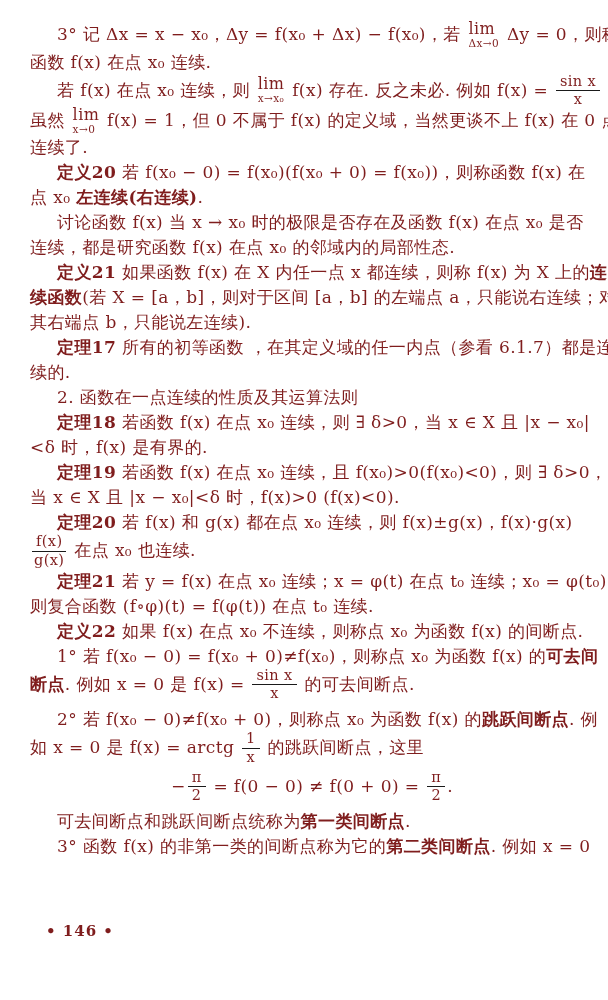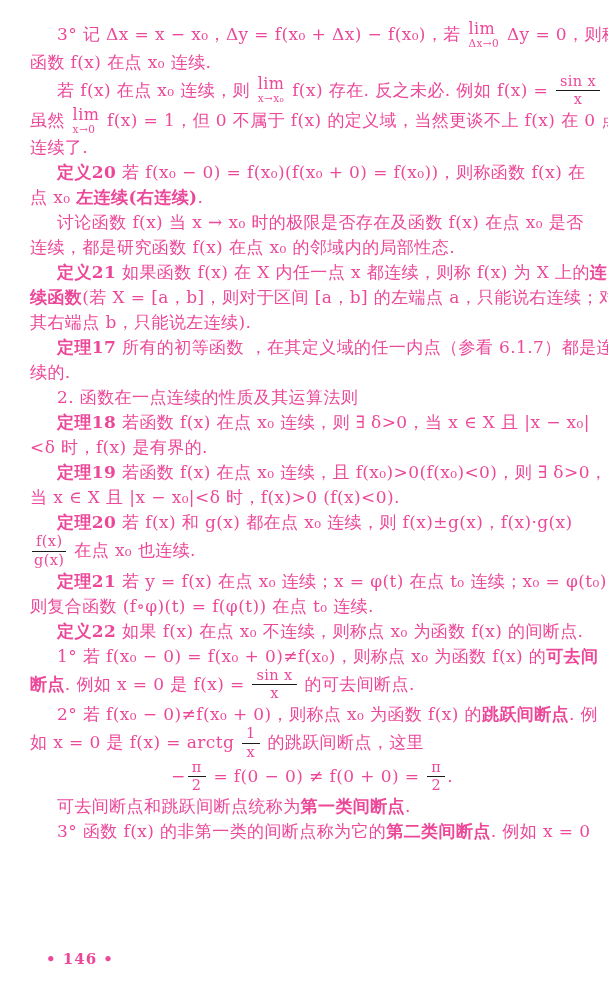--- a/index.html
+++ b/index.html
@@ -2,39 +2,39 @@
 <html><head>
 <meta charset="utf-8">
 <style>
   html, body { margin: 0; padding: 0; background: #e8e8e8; }
   .page {
     position: relative;
     width: 608px;
     height: 1000px;
     margin: 0 auto;
     background: #ffffff;
-    color: #ec4899;
+    color: #7f1d1d;
     font-family: "DejaVu Serif", "Liberation Serif", serif;
     font-size: 17px;
     overflow: hidden;
   }
   .text-col {
     position: absolute;
     left: 30px;
     top: 22px;
     width: 564px;
   }
   .line {
     line-height: 25px;
     white-space: nowrap;
     letter-spacing: 0.4px;
   }
   .line.indent { padding-left: 27px; }
   .line.center { text-align: center; padding-left: 0; }
-  .line.gap-top { }
+  .line.gap-top { margin-top: 5px; }
   .b { font-weight: bold; }
   .frac {
     display: inline-block;
     vertical-align: middle;
     text-align: center;
     line-height: 1.05;
     font-size: 14.5px;
     margin: 0 2px;
     transform: translateY(-1px);
   }
@@ -50,21 +50,21 @@
     text-align: left;
     line-height: 1;
     margin: 0 2px;
     transform: translateY(-1px);
   }
   .lim .lim-top { display: block; font-size: 16px; }
   .lim .lim-sub { display: block; font-size: 10.5px; margin-top: 1px; }
   .footer {
     position: absolute;
     left: 46px;
-    top: 950px;
+    top: 922px;
     font-size: 15px;
     font-weight: bold;
     letter-spacing: 1px;
   }
 </style>
 </head>
 <body>
 
 <div class="page">
   <div class="text-col">

